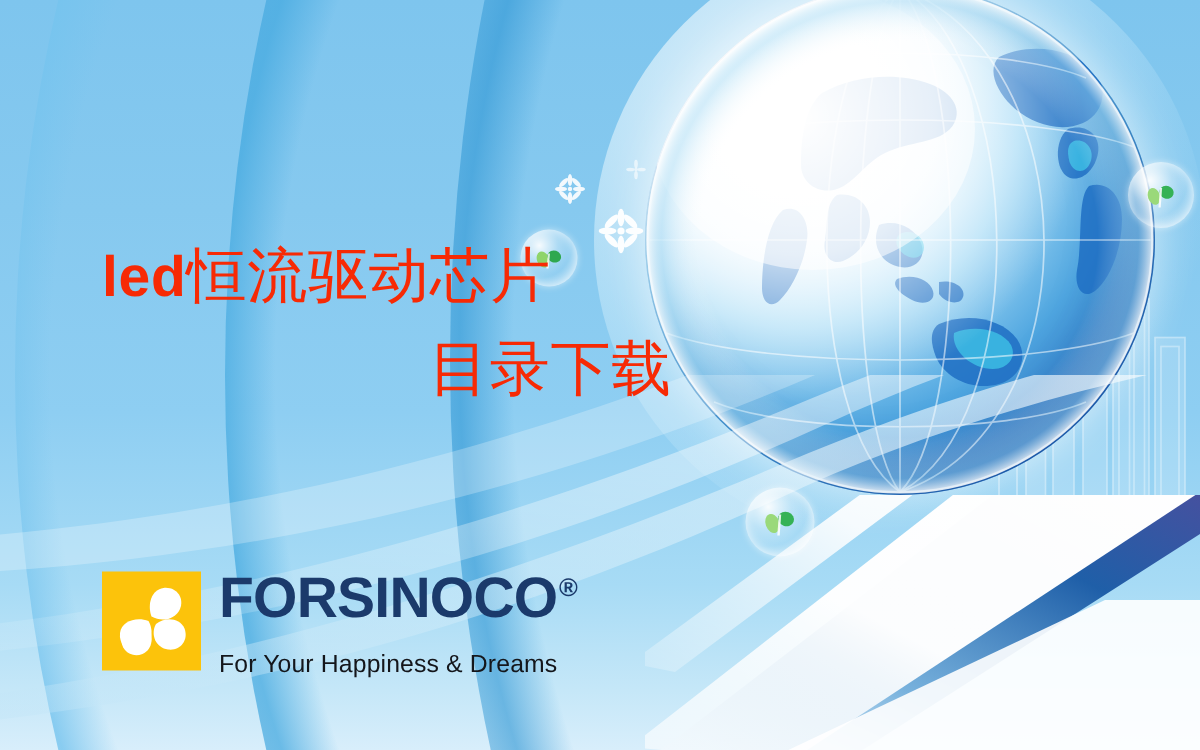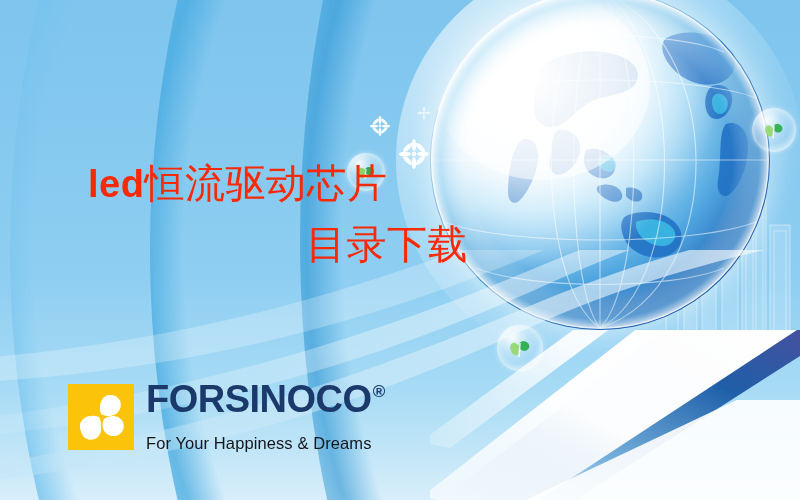--- a/index.html
+++ b/index.html
@@ -56,30 +56,30 @@
   
   .sparkle{position:absolute;pointer-events:none;}
 
   
   .bubble{position:absolute;border-radius:50%;
       background:radial-gradient(circle at 33% 28%, rgba(255,255,255,.92) 0%, rgba(255,255,255,.30) 34%, rgba(255,255,255,.07) 58%, rgba(255,255,255,.34) 84%, rgba(255,255,255,.7) 95%);
       box-shadow:inset 0 0 8px rgba(255,255,255,.85), 0 0 5px rgba(255,255,255,.5);}
   .bubble .sprout{position:absolute;left:50%;top:50%;transform:translate(-50%,-50%);}
 
   
-  #headline{position:absolute;left:88px;top:163px;width:380px;
+  #headline{position:absolute;left:68px;top:163px;width:380px;
      color:#f72a05;line-height:1.03;letter-spacing:.5px;
      font-family:"Liberation Serif","DejaVu Serif",serif;}
   #headline .hl-line{display:block;font-size:40px;font-weight:400;white-space:nowrap;}
   #headline .hl-line.l1{font-size:40px;}
   #headline .hl-line.l2{font-size:40px;margin-top:20px;margin-left:14px;text-align:right;}
   #headline .hl-line.l1 .lat{font-family:"Liberation Sans",sans-serif;font-weight:700;font-size:38px;}
 
   
-  #logo{position:absolute;left:68px;top:381px;display:flex;align-items:center;}
+  #logo{position:absolute;left:68px;top:381px;display:flex;align-items:flex-start;}
   #logo-mark{width:66px;height:66px;background:#fcc30b;flex:0 0 auto;position:relative;}
   #logo-mark svg{position:absolute;inset:0;}
   #logo-text{margin-left:12px;display:flex;flex-direction:column;justify-content:center;}
   #logo-word{color:#1b3a6b;font-weight:700;font-size:38px;line-height:.98;letter-spacing:-.5px;
      font-family:"Liberation Sans",sans-serif;display:flex;align-items:flex-start;}
   #logo-word .reg{font-size:17px;line-height:1;margin-left:1px;margin-top:2px;}
   #logo-tag{color:#14161b;font-size:16.5px;line-height:1.1;margin-top:16px;letter-spacing:.1px;
      font-family:"Liberation Sans",sans-serif;}
 </style>
 </head>

